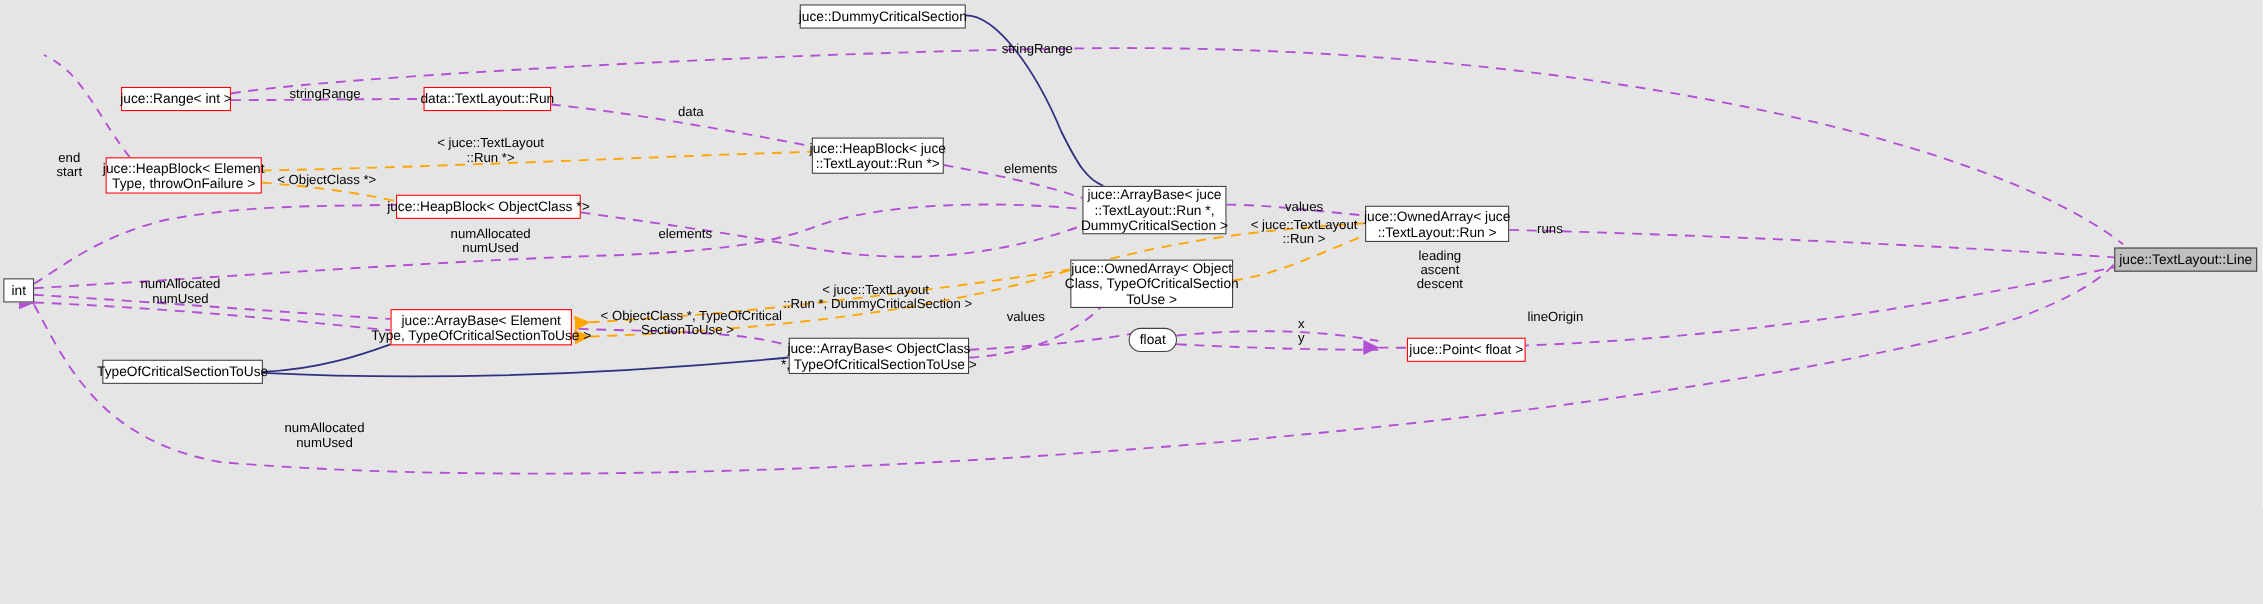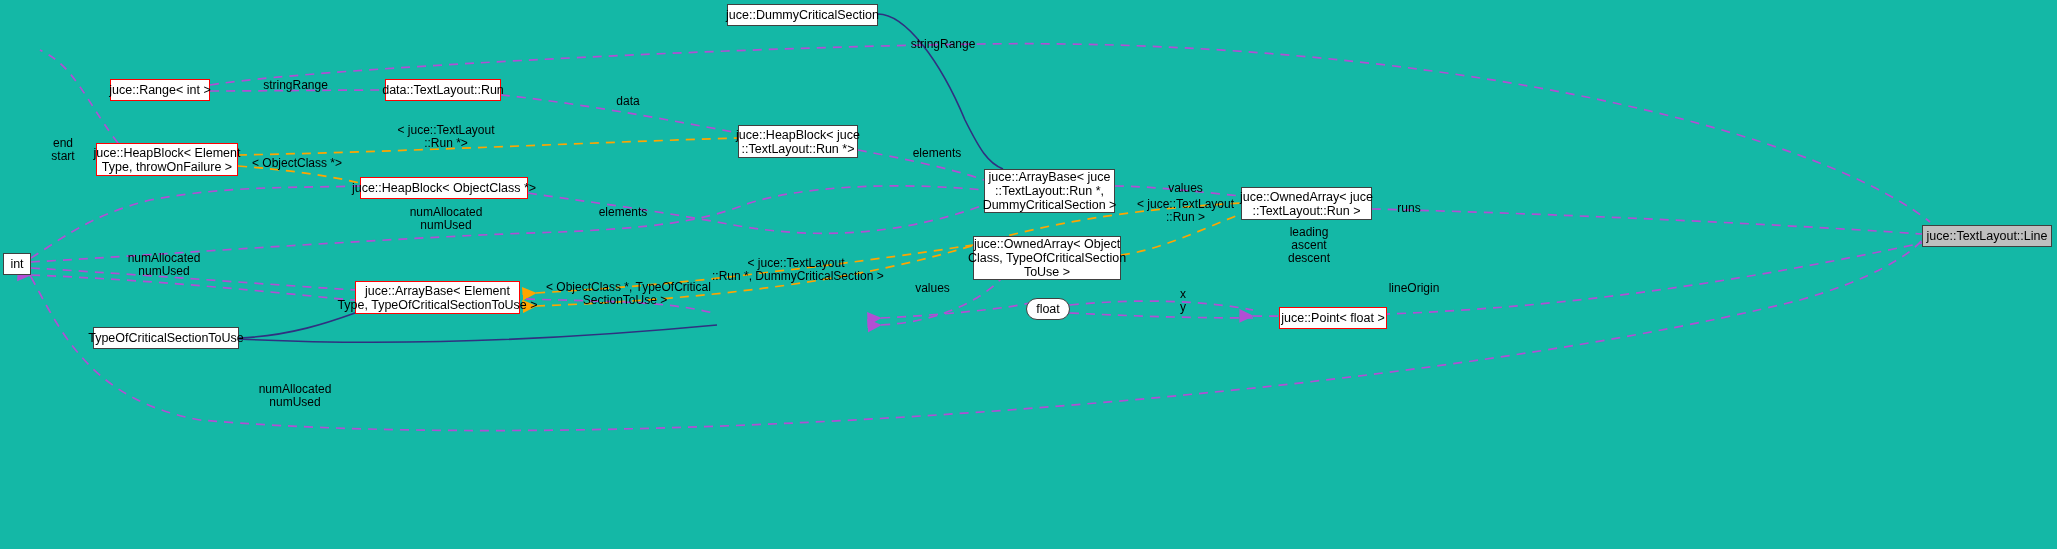--- a/index.html
+++ b/index.html
@@ -1,20 +1,20 @@
 <!DOCTYPE html>
 <html><head>
 <meta charset="utf-8">
 <style>
   html,body{margin:0;padding:0;background:#ffffff;}
   #diagram{
     position:relative;
     width:2057px;
     height:549px;
-    background:#14b8a6;
+    background:#e5e5e5;
     font-family:"Liberation Sans","DejaVu Sans",sans-serif;
     overflow:hidden;
   }
   #edges{position:absolute;left:0;top:0;width:2057px;height:549px;}
   .node{
     position:absolute;
     box-sizing:border-box;
     display:flex;
     align-items:center;
     justify-content:center;
@@ -109,20 +109,22 @@
 ::TextLayout::Run &gt;</div>
   <div class="node dark" style="left:973px;top:236px;width:148px;height:44px;">juce::OwnedArray&lt; Object
 Class, TypeOfCriticalSection
 ToUse &gt;</div>
   <div class="node current" style="left:1922px;top:225px;width:130px;height:22px;">juce::TextLayout::Line</div>
   <div class="node dark" style="left:3px;top:253px;width:28px;height:22px;">int</div>
   <div class="node red" style="left:355px;top:281px;width:165px;height:33px;">juce::ArrayBase&lt; Element
 Type, TypeOfCriticalSectionToUse &gt;</div>
   <div class="node dark" style="left:1026px;top:298px;width:44px;height:22px;border-radius:11px;">float</div>
   <div class="node red" style="left:1279px;top:307px;width:108px;height:22px;">juce::Point&lt; float &gt;</div>
+  <div class="node dark" style="left:717px;top:307px;width:164px;height:33px;">juce::ArrayBase&lt; ObjectClass
+*, TypeOfCriticalSectionToUse &gt;</div>
   <div class="node dark" style="left:93px;top:327px;width:146px;height:22px;">TypeOfCriticalSectionToUse</div>
 
   <div class="elabel" style="left:898px;top:38px;width:90px;">stringRange</div>
   <div class="elabel" style="left:253px;top:79px;width:85px;">stringRange</div>
   <div class="elabel" style="left:45px;top:137px;width:36px;">end
 start</div>
   <div class="elabel" style="left:610px;top:95px;width:36px;">data</div>
   <div class="elabel" style="left:392px;top:124px;width:108px;">&lt; juce::TextLayout
 ::Run *&gt;</div>
   <div class="elabel" style="left:252px;top:157px;width:88px;">&lt; ObjectClass *&gt;</div>

